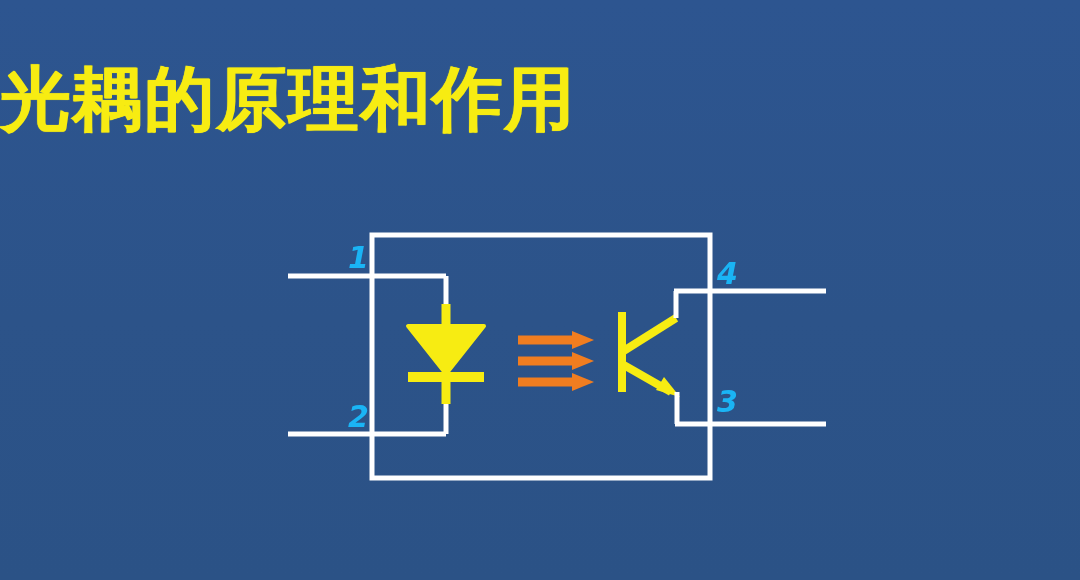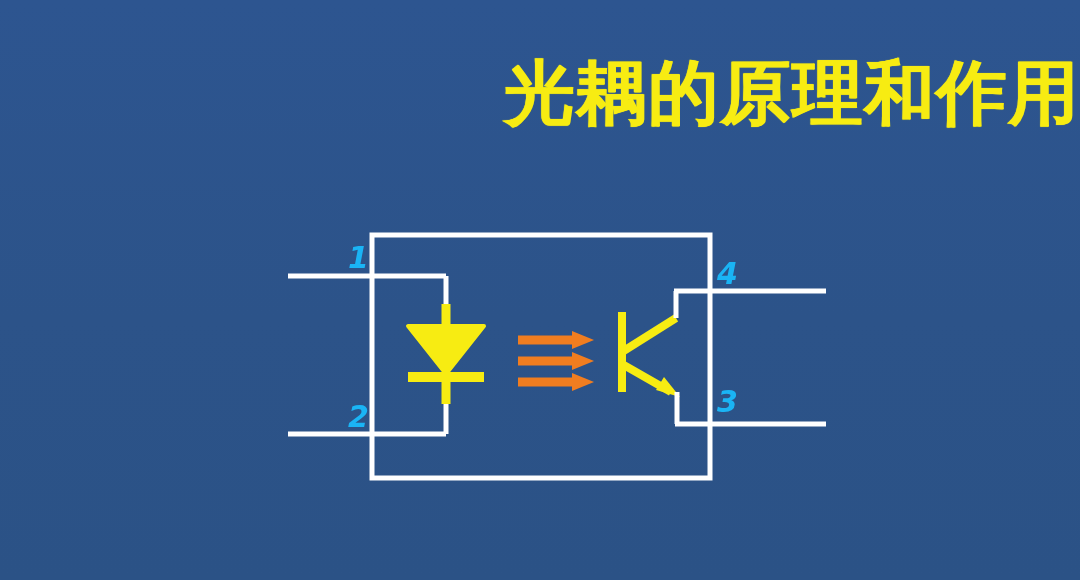--- a/index.html
+++ b/index.html
@@ -21,28 +21,28 @@
     height: 580px;
     background: linear-gradient(180deg, #2d5590 0%, #2c5389 55%, #2b5286 100%);
     overflow: hidden;
   }
   
   #title {
     position: absolute;
     left: 0;
     top: 58px;
     width: 1080px;
-    text-align: right;
+    text-align: left;
     color: #f7ec12;
     font-size: 70px;
     line-height: 82px;
     font-weight: bold;
     letter-spacing: 2px;
     white-space: nowrap;
-    font-family: Liberation Mono, monospace;
+    font-family: Liberation Sans, sans-serif;
     text-shadow: 0 0 1px #f7ec12, 1px 0 0 #f7ec12;
   }
   
   #diagram {
     position: absolute;
     left: 0;
     top: 0;
     width: 1080px;
     height: 580px;
   }

